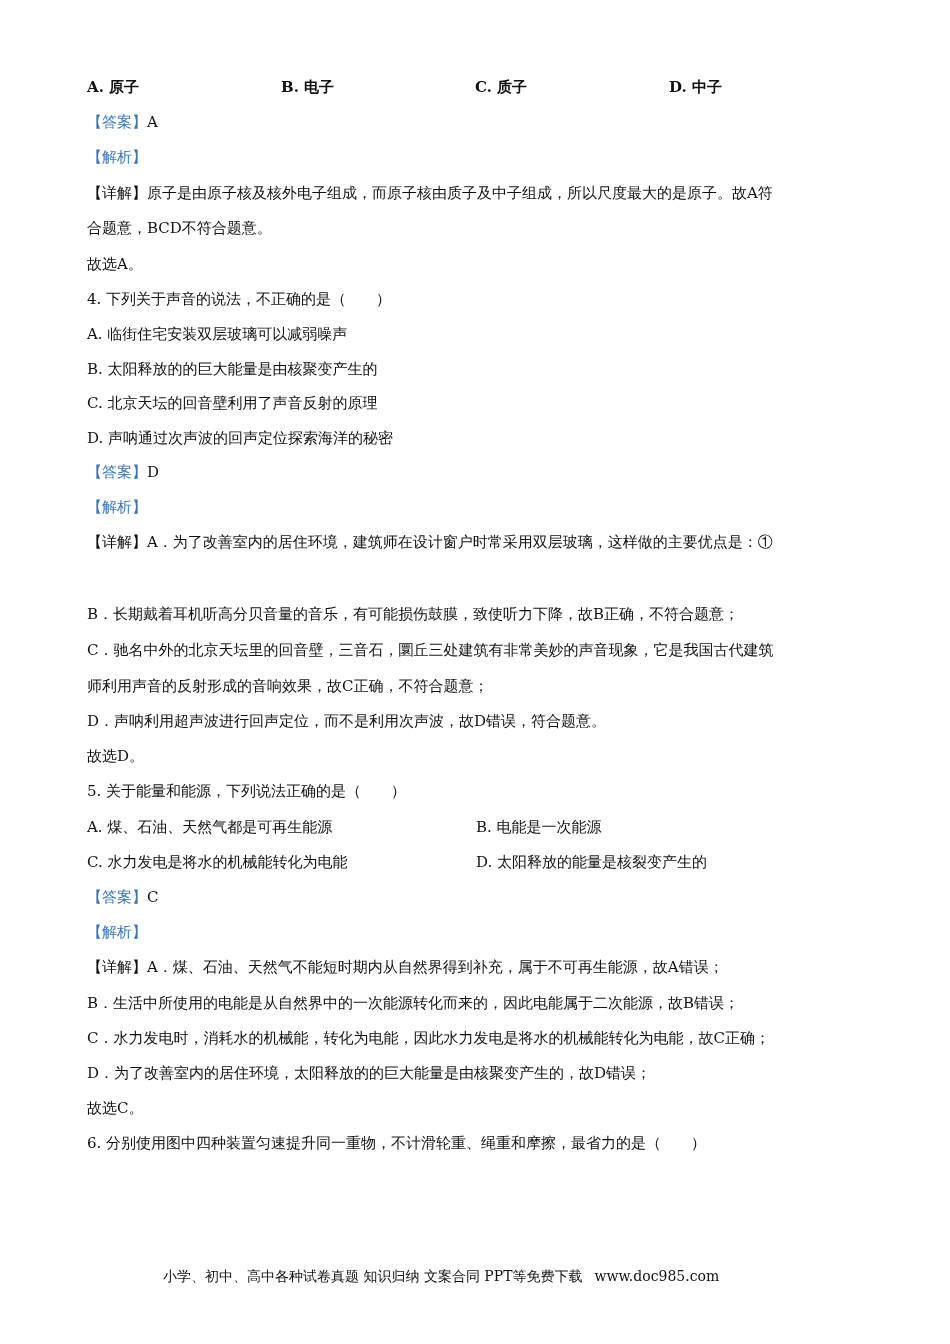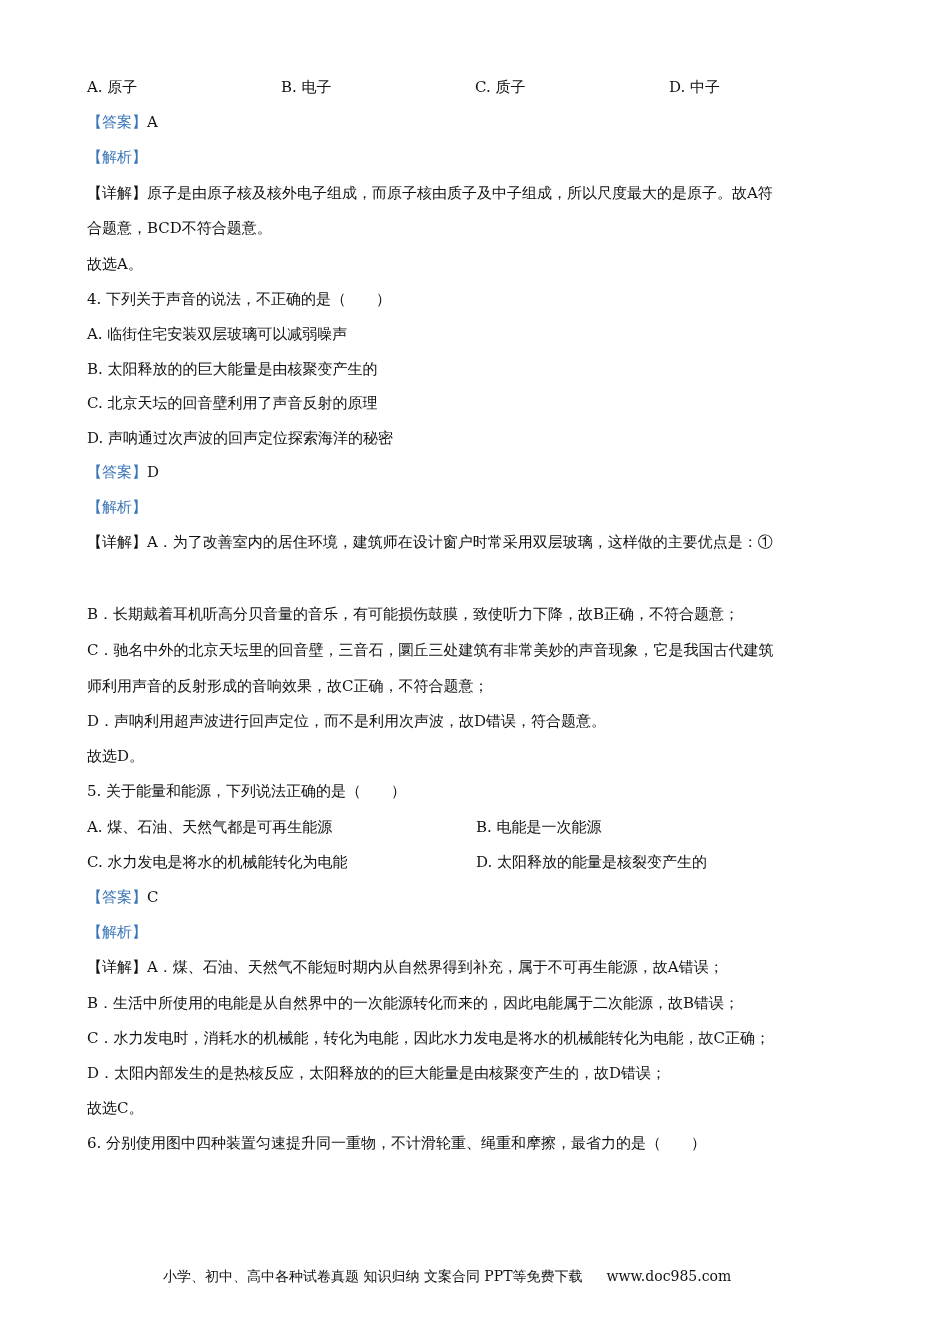--- a/index.html
+++ b/index.html
@@ -1,25 +1,25 @@
 <!DOCTYPE html>
 <html><head>
   <meta charset="utf-8">
   <style>
     html, body { margin: 0; padding: 0; background: #ffffff; }
     body { width: 950px; height: 1344px; position: relative; font-family: "DejaVu Serif", "Liberation Serif", serif; color: #111; overflow: hidden; }
     .page { position: absolute; left: 0; top: 0; width: 950px; height: 1344px; }
     .line { position: absolute; left: 87px; font-size: 15px; line-height: 20px; white-space: nowrap; }
     .tag { color: #3a76b8; text-align: center; }
     .opts4 { display: flex; }
-    .opts4 span { display: inline-block; width: 194px; }
+    .opts4 span { display: inline-block; width: 194px; font-weight: bold; }
     .opts2 { display: flex; }
     .opts2 span.col { display: inline-block; width: 389px; }
     .footer { position: absolute; top: 1268px; left: 163px; font-size: 14px; white-space: nowrap; }
-    .footer .url { margin-left: 24px; }
+    .footer .url { margin-left: 12px; }
   </style>
 </head>
 <body>
 
 <div class="page">
 
   <div class="line opts4" style="top:77px">
     <span>A.  原子</span>
     <span>B.  电子</span>
     <span>C.  质子</span>
@@ -64,21 +64,21 @@
   </div>
   <div class="line" style="top:887px">
     <span class="tag">【答案】</span><span>C</span>
   </div>
   <div class="line tag" style="top:922px">【解析】</div>
   <div class="line" style="top:957px">
     <span>【详解】</span><span>A．煤、石油、天然气不能短时期内从自然界得到补充，属于不可再生能源，故A错误；</span>
   </div>
   <div class="line" style="top:993px">B．生活中所使用的电能是从自然界中的一次能源转化而来的，因此电能属于二次能源，故B错误；</div>
   <div class="line" style="top:1028px">C．水力发电时，消耗水的机械能，转化为电能，因此水力发电是将水的机械能转化为电能，故C正确；</div>
-  <div class="line" style="top:1063px">D．太阳内部发生的是热核反应，太阳释放的的巨大能量是由核聚变产生的，故D错误；</div>
+  <div class="line" style="top:1063px">D．为了改善室内的居住环境，太阳释放的的巨大能量是由核聚变产生的，故D错误；</div>
   <div class="line" style="top:1098px">故选C。</div>
 
   <div class="line" style="top:1133px">6. 分别使用图中四种装置匀速提升同一重物，不计滑轮重、绳重和摩擦，最省力的是（　　）</div>
 
   <div class="footer">
     <span>小学、初中、高中各种试卷真题  知识归纳  文案合同  PPT等免费下载</span><span class="url">www.doc985.com</span>
   </div>
 </div>
 
 </body></html>

